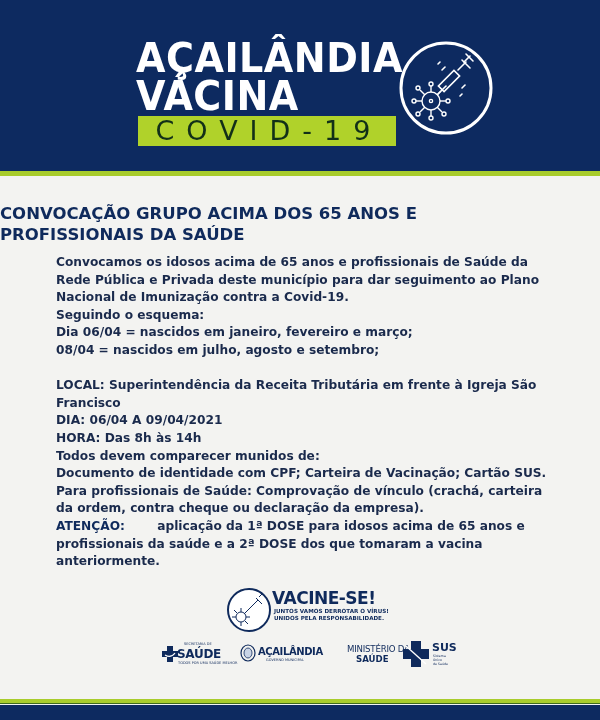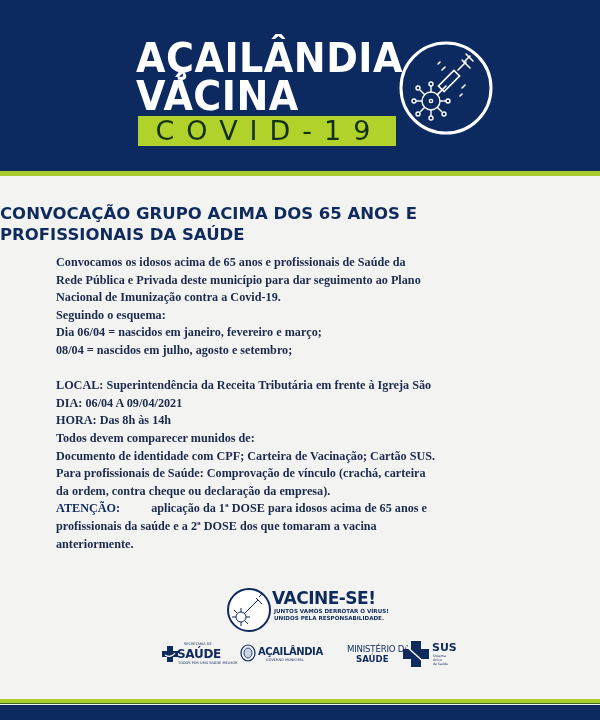--- a/index.html
+++ b/index.html
@@ -14,21 +14,21 @@
   .title-2 { top: 76px; }
 
   .covid-box { position: absolute; left: 138px; top: 116px; width: 258px; height: 30px; background: #b0d22a; }
   .covid-text { position: absolute; left: 0; top: 0; width: 250px; height: 30px; line-height: 30px; text-align: center; color: #123018; font-family: "DejaVu Sans", sans-serif; font-weight: normal; font-size: 27px; letter-spacing: 12px; padding-left: 12px; }
 
   .circle-icon { position: absolute; left: 398px; top: 40px; width: 96px; height: 96px; }
 
   .heading { position: absolute; left: 0; top: 203px; width: 600px; color: #0f2a5c; font-family: "DejaVu Sans", sans-serif; font-weight: bold; font-size: 16.5px; line-height: 21px; }
 
   .body-text { position: absolute; left: 56px; top: 254px; width: 520px; color: #1a2a4c; font-family: "DejaVu Sans", sans-serif; font-weight: bold; font-size: 12.2px; line-height: 17.6px; }
-  .body-text .line { display: block; white-space: nowrap; font-family: Liberation Serif, serif; }
+  .body-text .line { display: block; white-space: nowrap; }
   .body-text .gap { height: 17.6px; }
   .body-text strong.attn { font-weight: bold; color: #0f2a5c; }
   .body-text .attn-rest { font-weight: bold; margin-left: 28px; }
 
   .vacine-logo { position: absolute; left: 226px; top: 587px; width: 170px; height: 46px; }
   .vacine-circle { position: absolute; left: 0; top: 0; width: 46px; height: 46px; }
   .vacine-title { position: absolute; left: 46px; top: 2px; color: #0f2a5c; font-family: "DejaVu Sans", sans-serif; font-weight: bold; font-size: 17px; line-height: 18px; letter-spacing: -0.5px; }
   .vacine-sub { position: absolute; left: 48px; color: #0f2a5c; font-family: "DejaVu Sans", sans-serif; font-weight: bold; font-size: 5.6px; line-height: 7px; white-space: nowrap; }
   .vacine-sub-1 { top: 21px; }
   .vacine-sub-2 { top: 28px; }
@@ -115,20 +115,21 @@
 
 <div class="body-text">
   <span class="line">Convocamos os idosos acima de 65 anos e profissionais de Saúde da</span>
   <span class="line">Rede Pública e Privada deste município para dar seguimento ao Plano</span>
   <span class="line">Nacional de Imunização contra a Covid-19.</span>
   <span class="line">Seguindo o esquema:</span>
   <span class="line">Dia 06/04 = nascidos em janeiro, fevereiro e março;</span>
   <span class="line">08/04 = nascidos em julho, agosto e setembro;</span>
   <span class="line gap"></span>
   <span class="line">LOCAL: Superintendência da Receita Tributária em frente à Igreja São</span>
+  <span class="line">Francisco</span>
   <span class="line">DIA: 06/04 A 09/04/2021</span>
   <span class="line">HORA: Das 8h às 14h</span>
   <span class="line">Todos devem comparecer munidos de:</span>
   <span class="line">Documento de identidade com CPF;  Carteira de Vacinação; Cartão SUS.</span>
   <span class="line">Para profissionais de Saúde: Comprovação de vínculo (crachá, carteira</span>
   <span class="line">da ordem, contra cheque ou declaração da empresa).</span>
   <span class="line"><strong class="attn">ATENÇÃO:</strong><span class="attn-rest"> aplicação da 1ª DOSE para idosos acima de 65 anos e</span></span>
   <span class="line">profissionais da saúde e a 2ª DOSE dos que tomaram a vacina</span>
   <span class="line">anteriormente.</span>
 </div>

